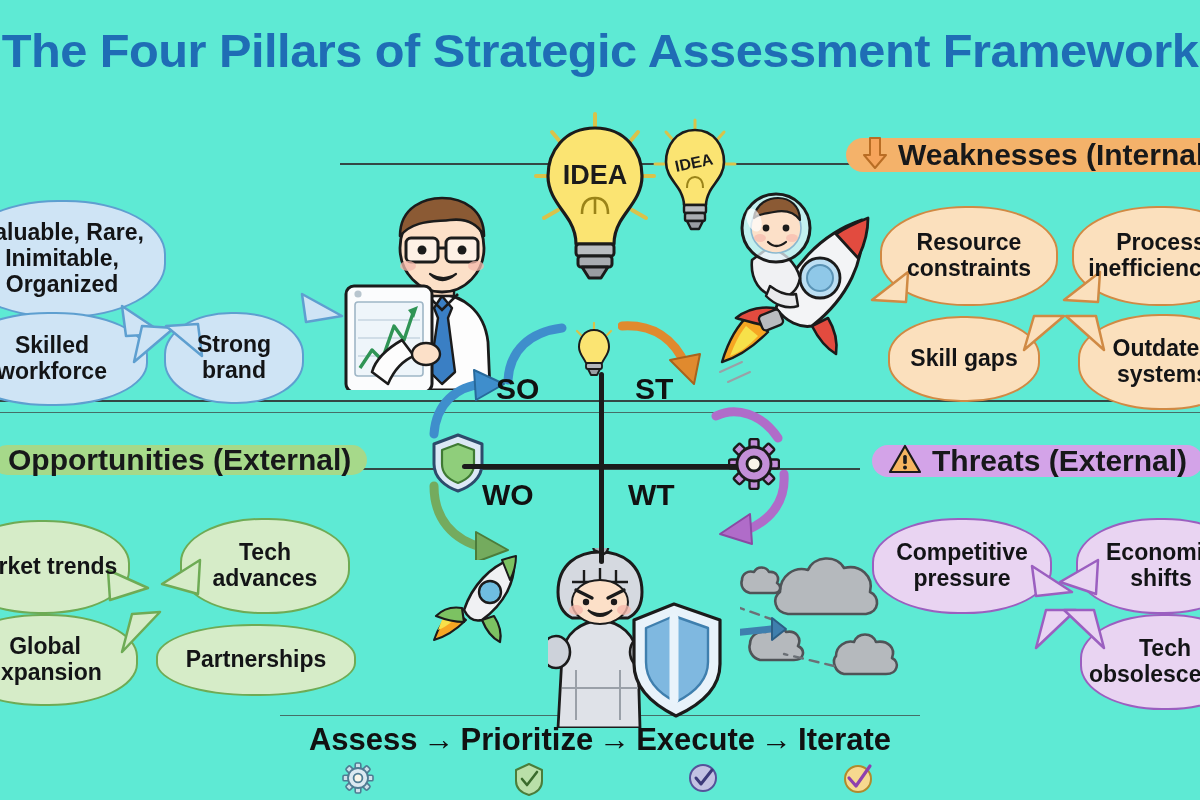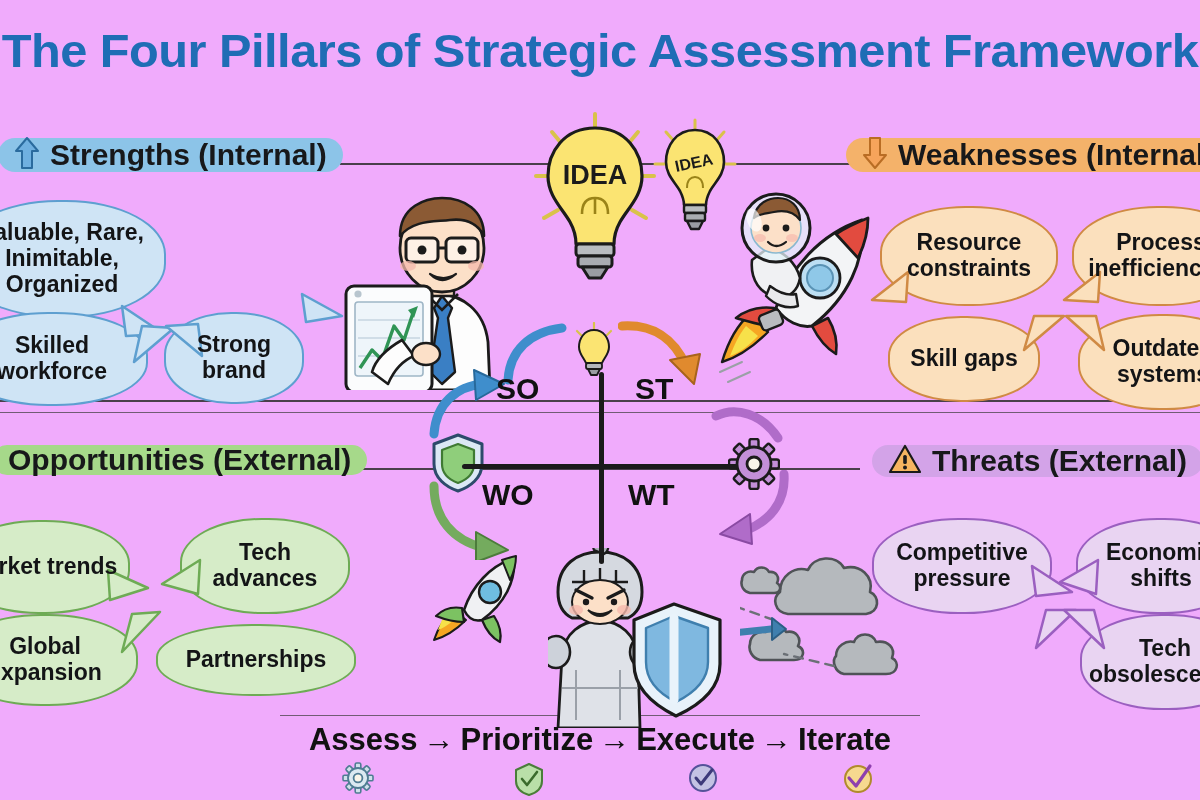--- a/index.html
+++ b/index.html
@@ -2,21 +2,21 @@
 <html><head>
 <meta charset="utf-8">
 <style>
   html,body{margin:0;padding:0;}
   body{
     width:1200px;height:800px;overflow:hidden;
     background:#f9f5e9;
     font-family:"Liberation Sans", sans-serif;
     position:relative;
   }
-  #canvas{position:absolute;inset:0;background:#f0abfc;}
+  #canvas{position:absolute;inset:0;background:#5eead4;}
 
   
   .title{
     position:absolute;top:24px;left:0;width:1200px;
     text-align:center;
     font-size:46px;font-weight:bold;letter-spacing:-0.5px;
     color:#1f6db5;
     white-space:nowrap;
     transform:scaleX(1.06);
   }
@@ -89,29 +89,20 @@
 <div id="canvas">
 
   <div class="title">The Four Pillars of Strategic Assessment Framework</div>
 
   <div class="hdiv" style="left:340px;top:163px;width:520px;"></div>
   <div class="hdiv" style="left:0px;top:400px;width:1200px;"></div>
   <div class="hdiv thin" style="left:0px;top:412px;width:1200px;"></div>
   <div class="hdiv" style="left:340px;top:468px;width:520px;"></div>
   <div class="hdiv thin" style="left:280px;top:715px;width:640px;"></div>
 
-  <div class="qhead" style="left:14px;top:136px;">
-    <div class="band" style="background:#8cc4e8;"></div>
-    <span class="hicon">
-      <svg width="26" height="34" viewBox="0 0 26 34">
-        <path d="M13 2 L24 15 L18 15 L18 32 L8 32 L8 15 L2 15 Z" fill="#6fb0e0" stroke="#2a6b9e" stroke-width="2" stroke-linejoin="round"></path>
-      </svg>
-    </span>
-    <span class="htext">Strengths (Internal)</span>
-  </div>
 
   <div class="qhead" style="left:862px;top:136px;">
     <div class="band" style="background:#f4b26a;"></div>
     <span class="hicon">
       <svg width="26" height="34" viewBox="0 0 26 34">
         <path d="M13 32 L24 19 L18 19 L18 2 L8 2 L8 19 L2 19 Z" fill="#f6a45b" stroke="#b96d24" stroke-width="2" stroke-linejoin="round"></path>
       </svg>
     </span>
     <span class="htext">Weaknesses (Internal)</span>
   </div>

